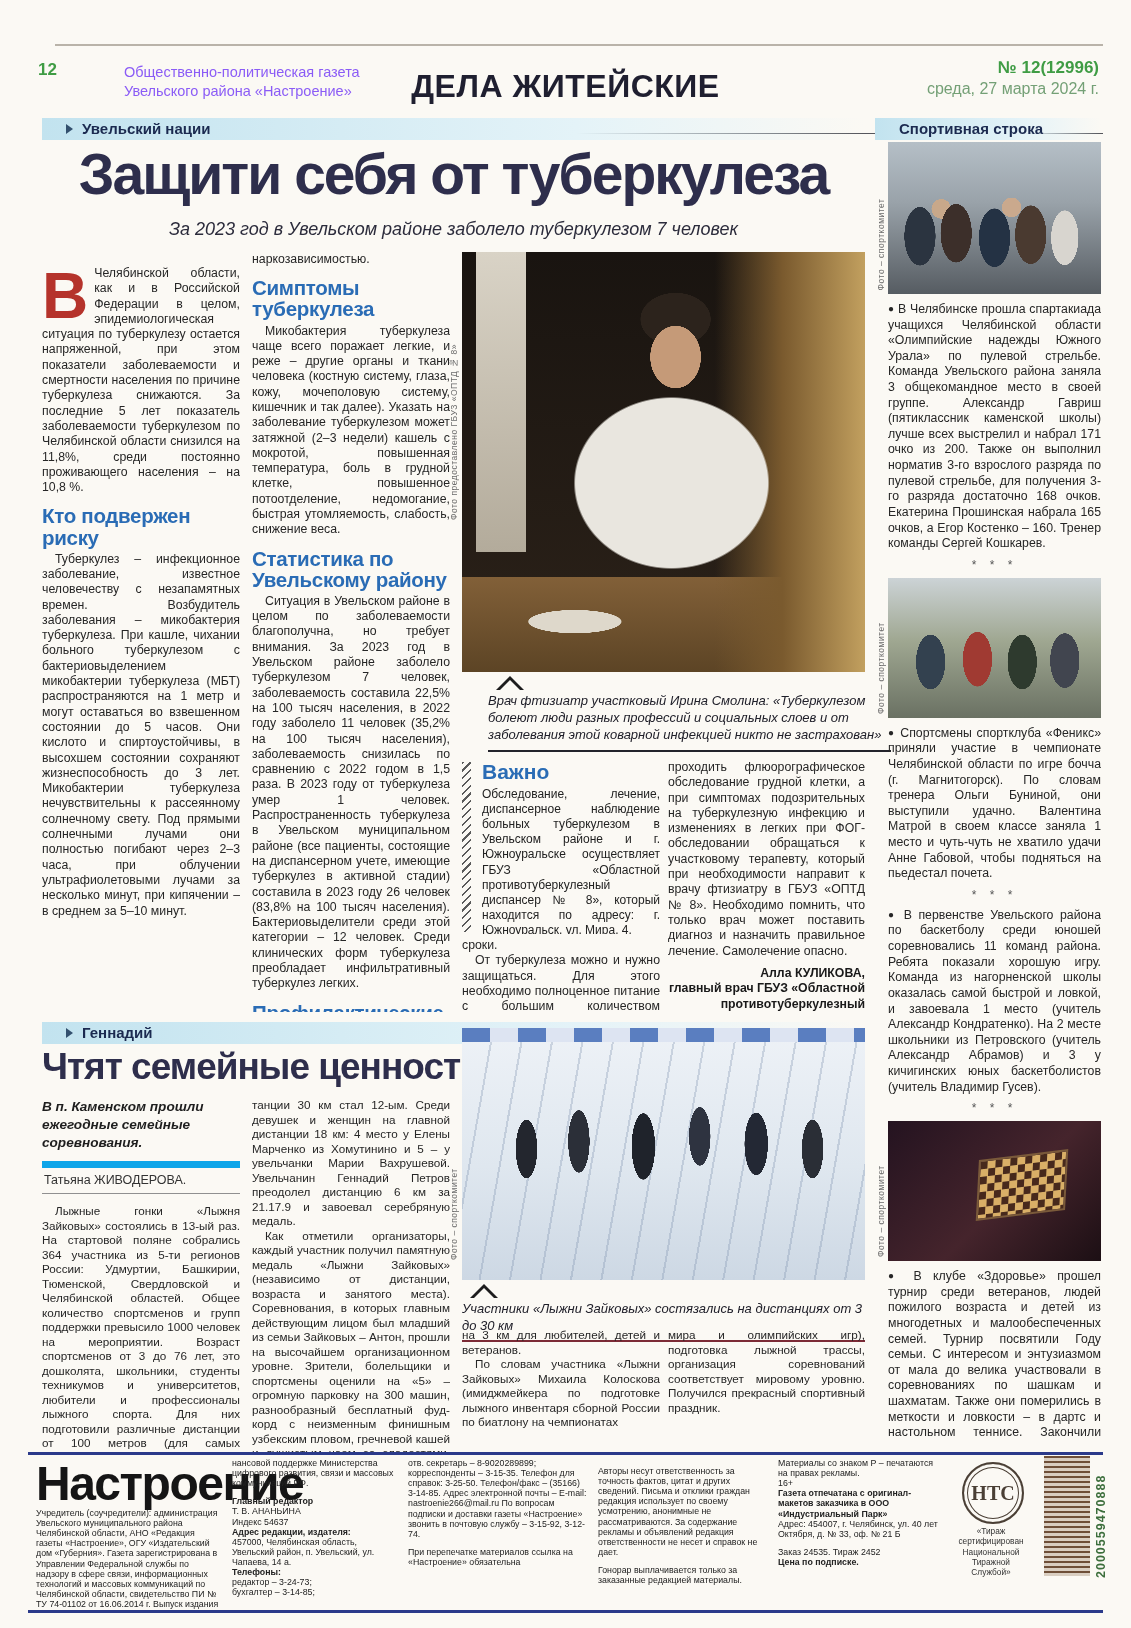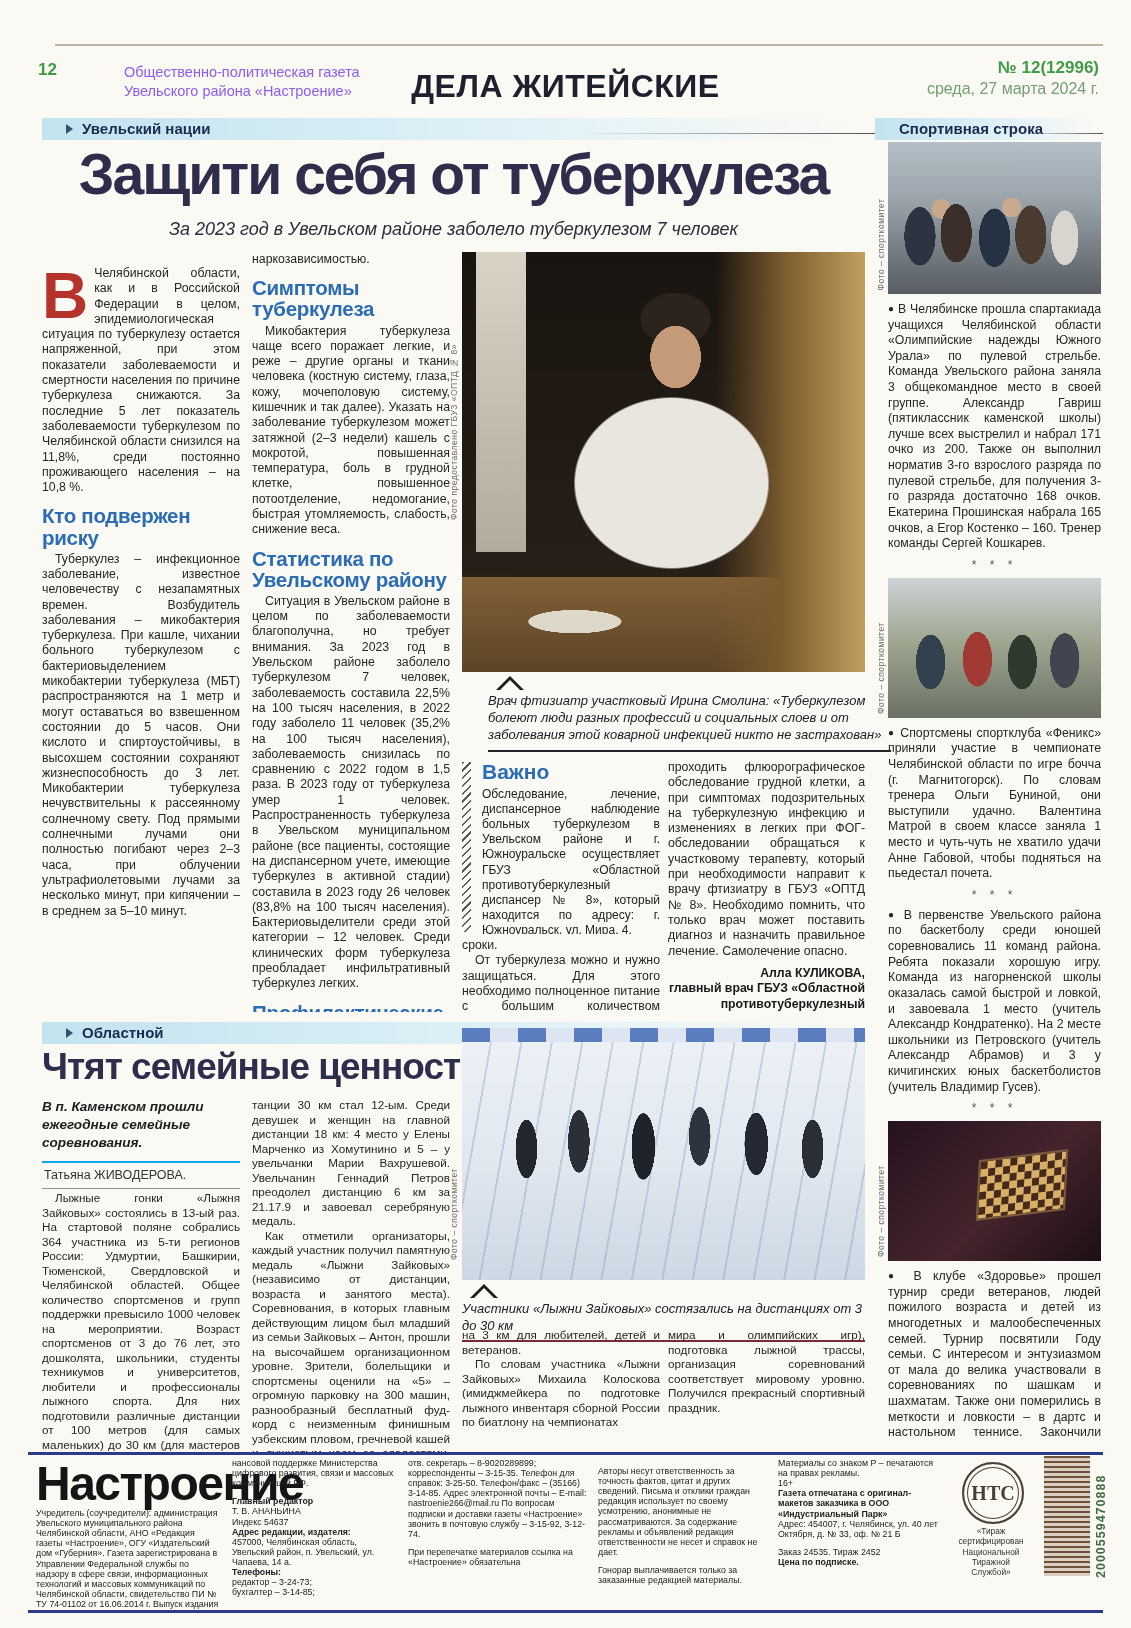--- a/index.html
+++ b/index.html
@@ -101,22 +101,22 @@
   .sp-item{font-size:12.3px;line-height:1.27;text-align:justify;margin:0 0 6px 13px;width:213px;color:#262626;}
   .blt{font-size:10px;position:relative;top:-1px;}
   .sep{width:213px;margin:2px 0 6px 13px;text-align:center;font-size:12px;letter-spacing:5px;color:#555;}
 
   
   .t-headline{left:42px;top:1048px;width:560px;font-size:37px;font-weight:800;letter-spacing:-1px;
               color:#2e2e4c;line-height:1;text-align:left;}
   .tcol1{left:42px;top:1098px;width:198px;height:356px;}
   .tcol2{left:252px;top:1098px;width:198px;height:356px;}
   .t-lead{font-weight:bold;font-style:italic;font-size:13.6px;line-height:1.32;color:#1e1e1e;text-align:left;}
-  .t-byline{border-top:2px solid #0ea5e9;border-bottom:1px solid #909090;padding:5px 2px;
-            font-size:12.5px;color:#333;margin:9px 0 2px;text-align:left;}
+  .t-byline{border-top:7px solid #0ea5e9;border-bottom:1px solid #909090;padding:5px 2px;
+            font-size:12.5px;color:#333;margin:9px 0 10px;text-align:left;}
   .smalltxt{font-size:11.7px;line-height:1.24;}
   .photo-ski{left:462px;top:1028px;width:403px;height:252px;
     background-image:
       repeating-linear-gradient(90deg,#5a7ec0 0 28px,#dde4f2 28px 56px),
       radial-gradient(11px 30px at 16% 48%,#23262e 97%,rgba(0,0,0,0) 98%),
       radial-gradient(11px 32px at 29% 45%,#2b2f38 97%,rgba(0,0,0,0) 98%),
       radial-gradient(12px 34px at 45% 47%,#1f232b 97%,rgba(0,0,0,0) 98%),
       radial-gradient(11px 30px at 59% 43%,#2e3340 97%,rgba(0,0,0,0) 98%),
       radial-gradient(12px 32px at 73% 46%,#232834 97%,rgba(0,0,0,0) 98%),
       radial-gradient(11px 30px at 87% 48%,#2a2e36 97%,rgba(0,0,0,0) 98%),
@@ -171,21 +171,21 @@
   <div class="abs issue-date">среда, 27 марта 2024 г.</div>
   <div class="abs header-rule"></div>
 
   <div class="abs kicker k-health">
     <span class="karrow"></span><span>Увельский нации</span>
   </div>
   <div class="abs kicker k-sports">
     <span>Спортивная строка</span>
   </div>
   <div class="abs kicker k-trad">
-    <span class="karrow"></span><span>Областной</span>
+    <span class="karrow"></span><span>Геннадий</span>
   </div>
 
   <div class="abs h-headline">Защити себя от туберкулеза</div>
   <div class="abs h-subhead">За 2023 год в Увельском районе заболело туберкулезом 7 человек</div>
 
   <div class="col hcol1 bodytxt just">
     <div class="intro-wrap">
       <span class="dropcap">В</span><span>Челябинской области, как и в Российской Федерации в целом, эпидемиологическая ситуация по туберкулезу остается напряженной, при этом показатели заболеваемости и смертности населения по причине туберкулеза снижаются. За последние 5 лет показатель заболеваемости туберкулезом по Челябинской области снизился на 11,8%, среди постоянно проживающего населения – на 10,8 %.</span>
     </div>
     <div class="subhead-blue">Кто подвержен риску</div>

